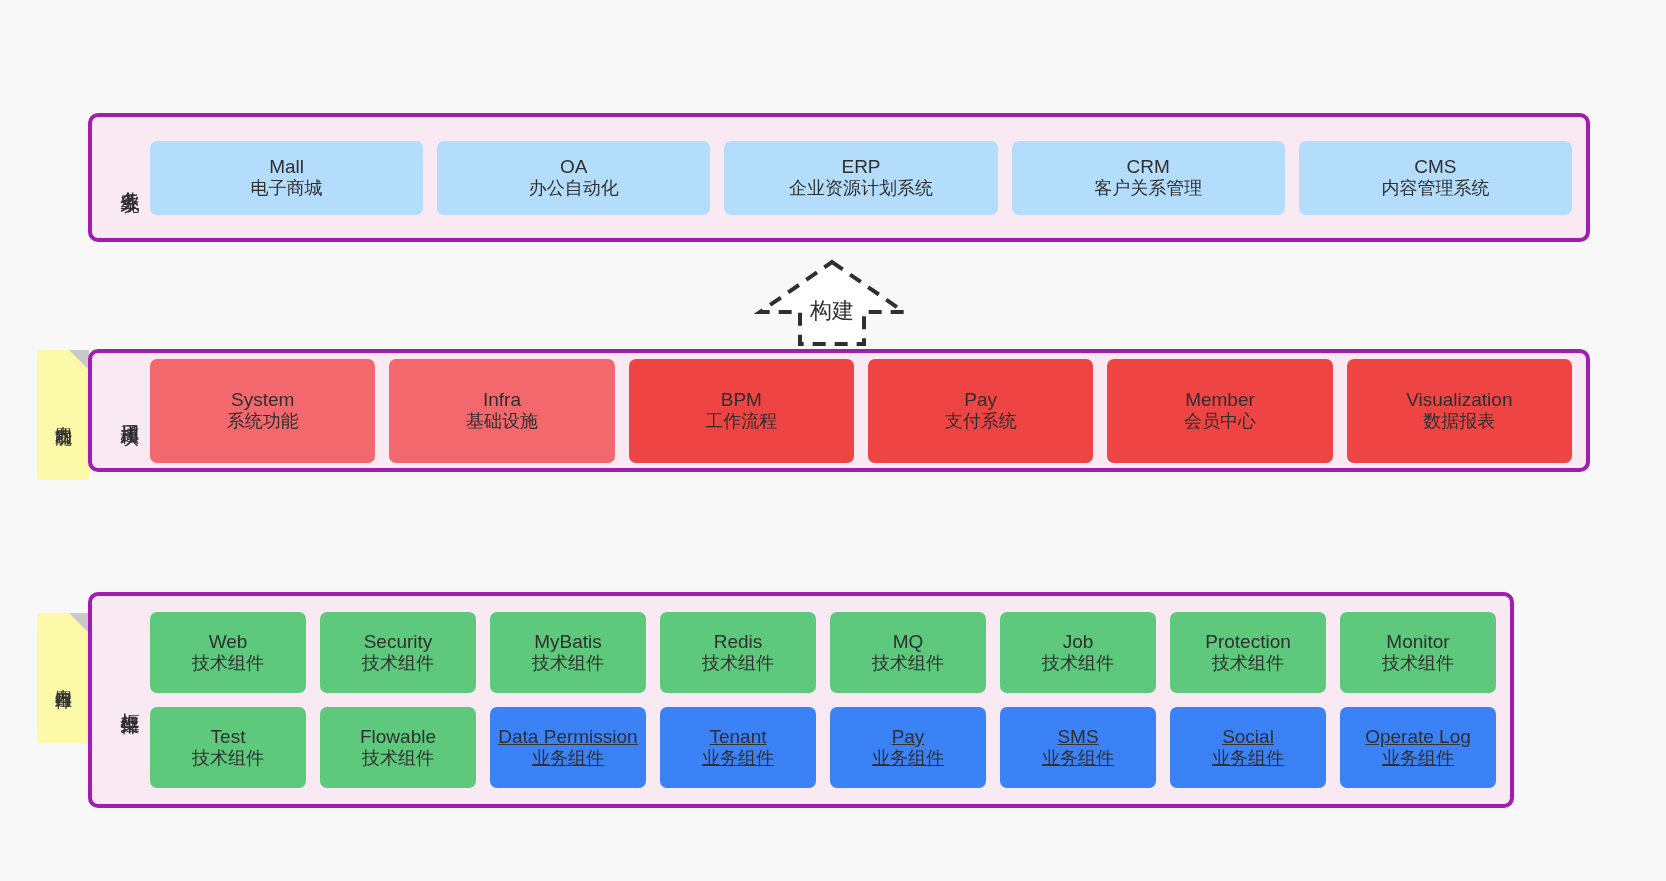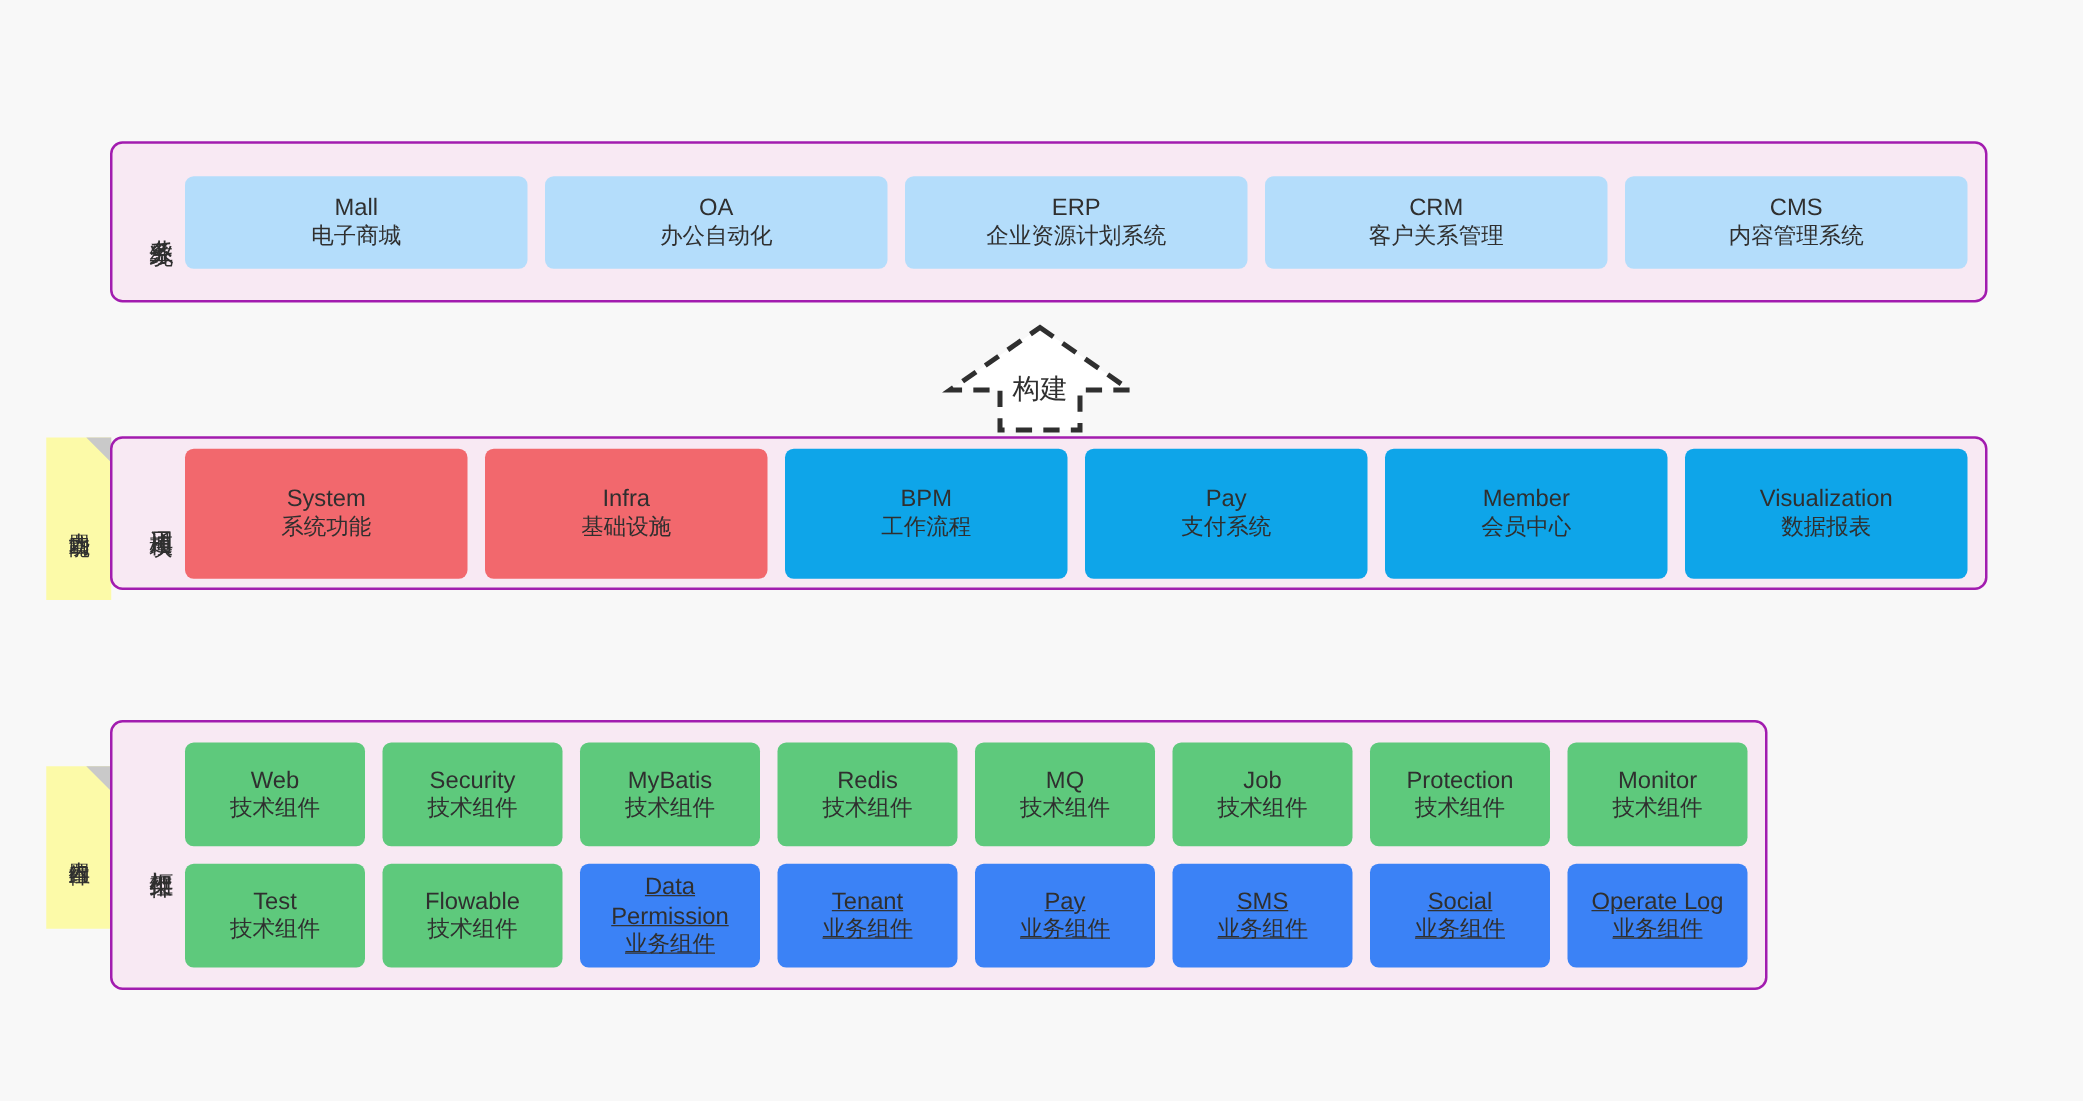--- a/index.html
+++ b/index.html
@@ -10,21 +10,21 @@
     color:#333333;
     overflow:hidden;
     position:relative;
   }
   .canvas{position:absolute;left:0;top:0;width:1666px;height:881px;}
 
   
   .layer{
     position:absolute;
     background:#f8e9f3;
-    border:2px solid #a21caf;
+    border:4px solid #a21caf;
     border-radius:10px;
     box-sizing:border-box;
     display:flex;
     align-items:center;
     justify-content:center;
   }
   .layer-title{
     width:40px;
     flex:0 0 40px;
     margin-left:10px;
@@ -68,34 +68,34 @@
     justify-content:center;
     text-align:center;
     box-sizing:border-box;
     padding:6px 4px;
     line-height:1.22;
   }
   .cell .en{font-size:19px;color:#2f2f2f;}
   .cell .cn{font-size:18px;color:#2f2f2f;}
   .cell.blue{background:#b4ddfb;}
   .cell.red{background:#f2686d;}
-  .cell.pinklight{background:#0ea5e9;}
+  .cell.pinklight{background:#ef4444;}
   .cell.green{background:#5ec97c;}
   .cell.greenlight{background:#3b82f6;text-decoration:underline;}
 
   
   #layer-business{left:88px;top:113px;width:1502px;height:129px;}
   #layer-business .cells{height:74px;align-items:stretch;}
 
   
   #layer-modules{left:88px;top:349px;width:1502px;height:123px;}
   #layer-modules .cells{height:104px;align-items:stretch;}
 
   
-  #layer-framework{left:88px;top:576px;width:1326px;height:216px;}
+  #layer-framework{left:88px;top:592px;width:1426px;height:216px;}
 
   
   .note{
     position:absolute;
     width:52px;
     background:#fcfaa8;
     box-sizing:border-box;
     display:flex;
     align-items:center;
     justify-content:center;

